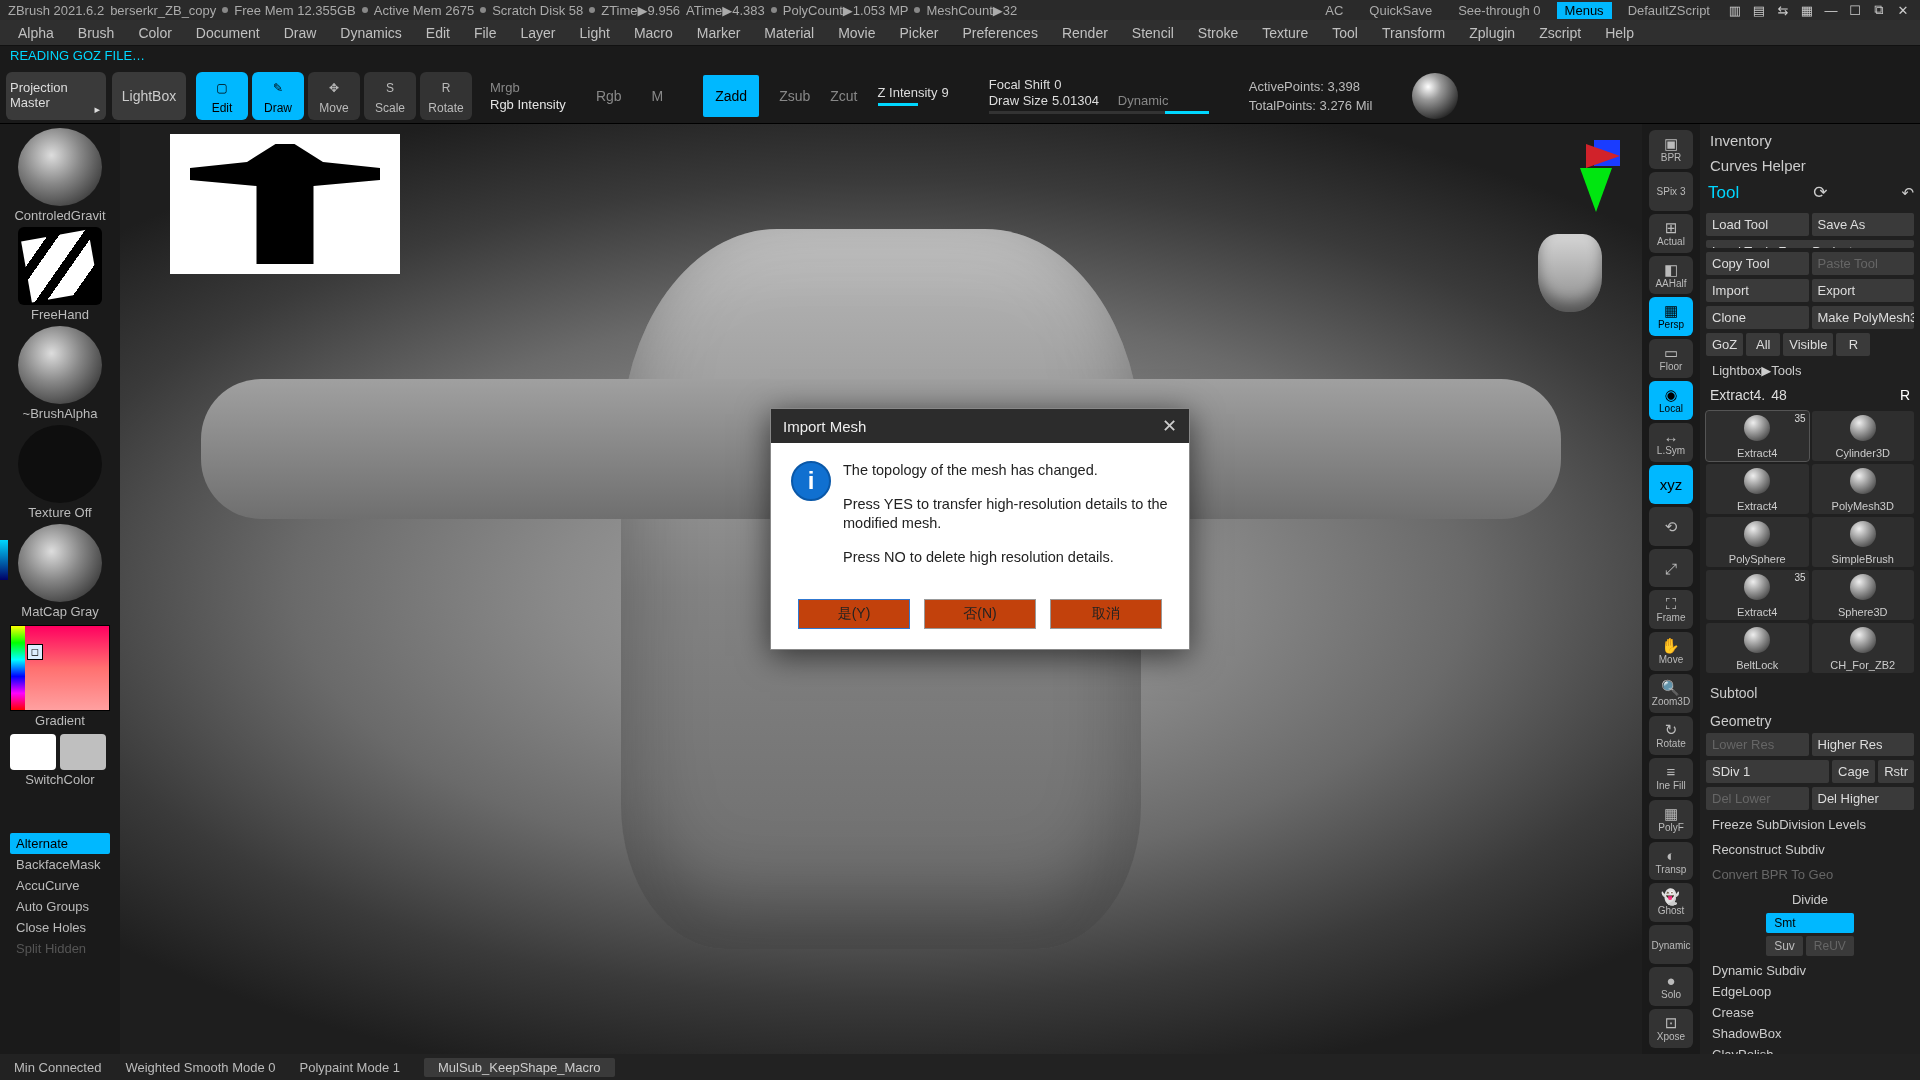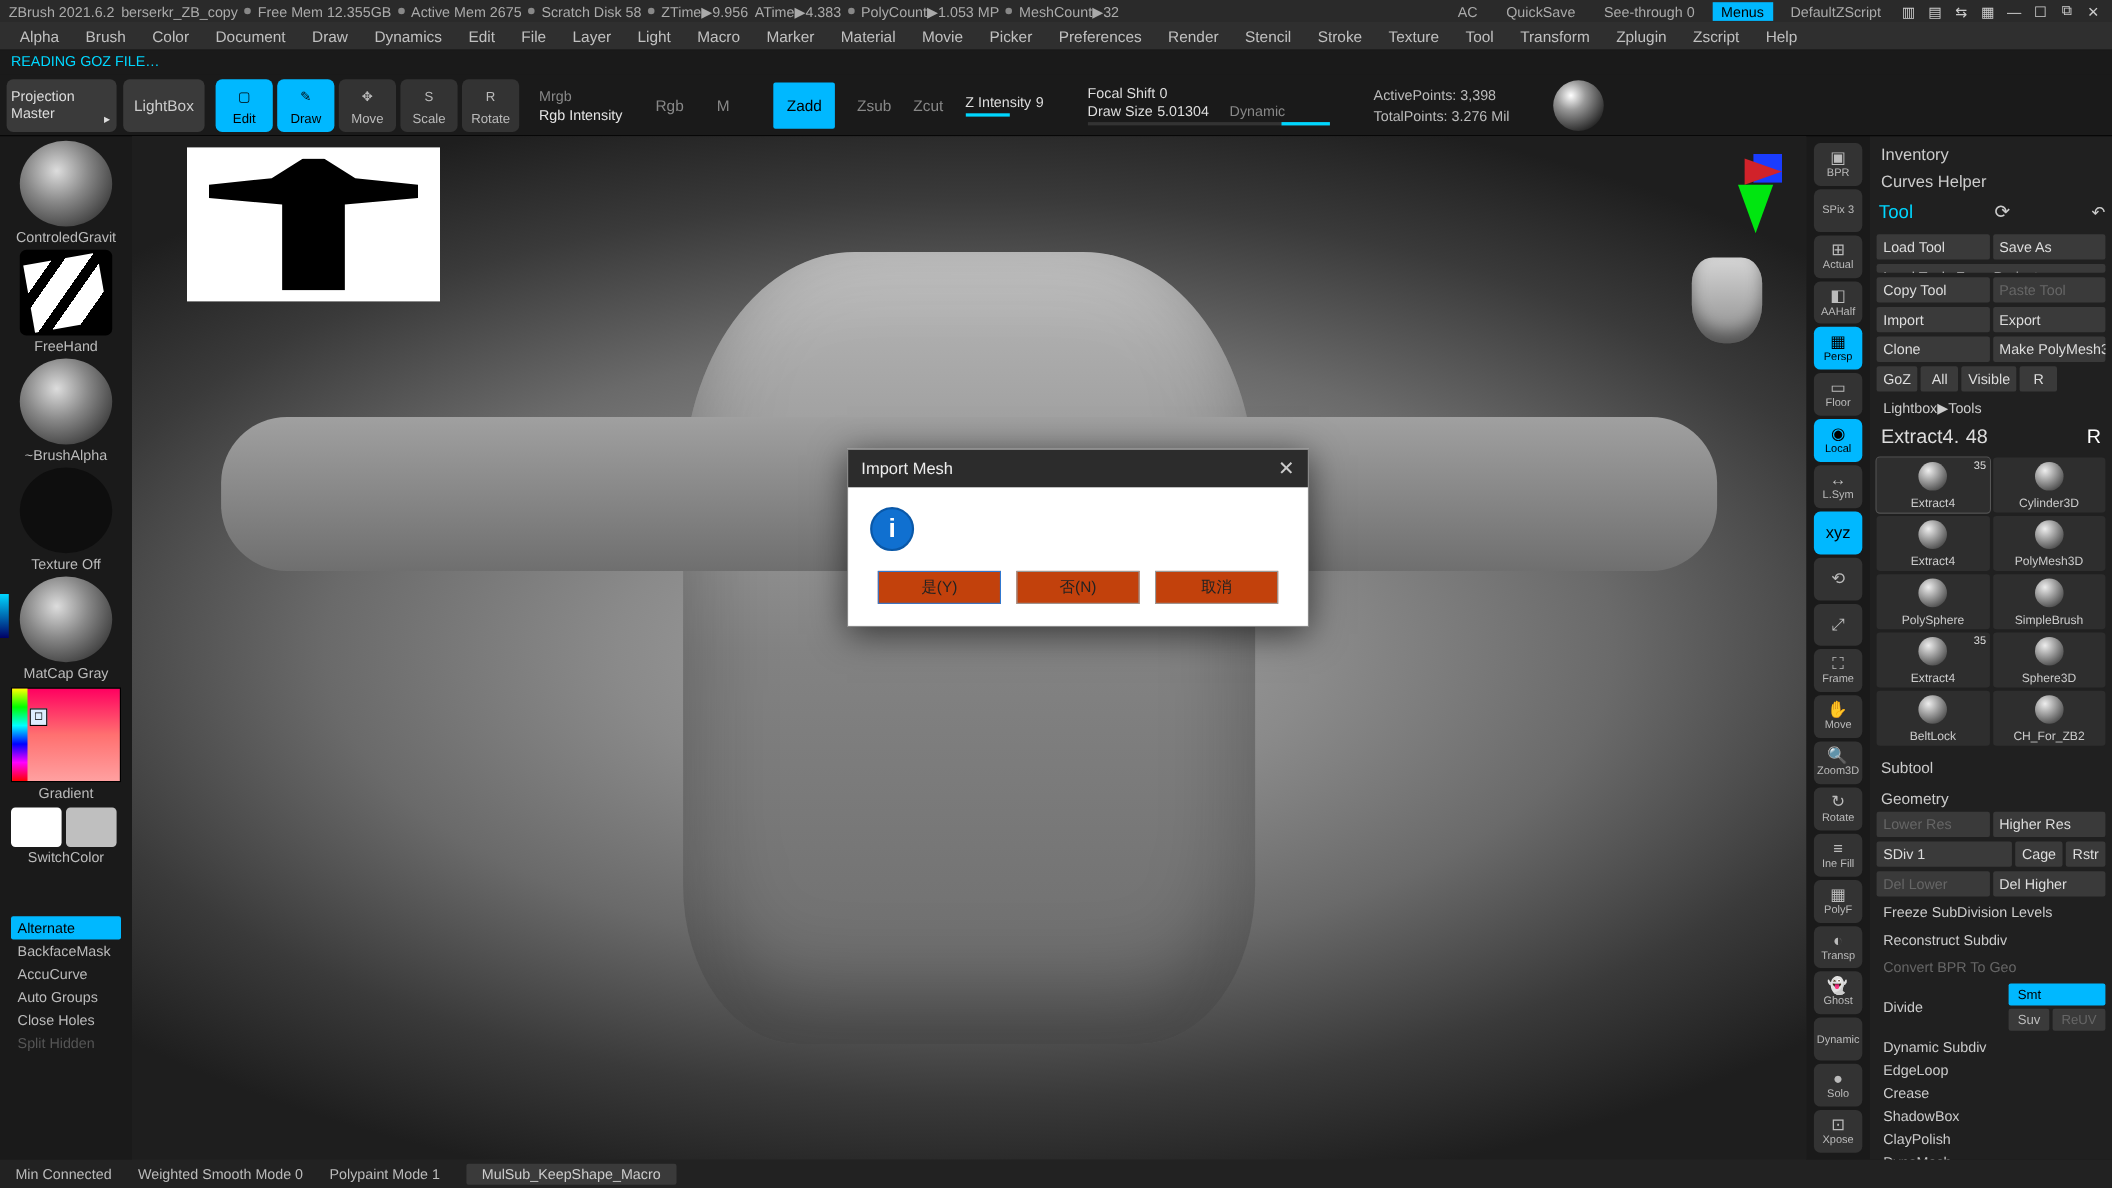--- a/index.html
+++ b/index.html
@@ -76,31 +76,31 @@
 .ric .g { font-size:15px; line-height:1; }
 
 .rightpanel { width:220px; background:#202020; display:flex; flex-direction:column; padding:6px; gap:4px; overflow:hidden; }
 .rp-head { font-size:15px; color:#ccc; padding:2px 4px; }
 .rp-tool { display:flex; align-items:center; gap:6px; font-size:17px; color:#00d7ff; padding:2px 0 6px 2px; }
 .rp-tool .undo { margin-left:auto; font-size:15px; color:#ccc; }
 .btnrow { display:flex; gap:3px; }
 .rpbtn { flex:1; background:#3a3a3a; padding:4px 6px; font-size:13px; color:#ddd; border-radius:2px; text-align:left; white-space:nowrap; overflow:hidden; }
 .rpbtn.disabled { color:#666; }
 .rpbtn.small { flex:0 0 auto; min-width:34px; text-align:center; }
-.rp-line { font-size:18px; color:#ddd; padding:2px 4px; display:flex; gap:6px; }
+.rp-line { font-size:14px; color:#ddd; padding:2px 4px; display:flex; gap:6px; }
 .rp-line .v { color:#fff; margin-left:auto; }
 .tool-grid { display:grid; grid-template-columns:1fr 1fr; gap:3px; margin-top:2px; }
 .tg-item { background:#2e2e2e; height:50px; border-radius:3px; display:flex; flex-direction:column; align-items:center; justify-content:flex-end; font-size:11px; color:#ccc; padding-bottom:2px; position:relative; }
 .tg-item .ic { width:26px; height:26px; border-radius:50%; background:radial-gradient(circle at 35% 30%,#eee,#888 50%,#222); position:absolute; top:4px; }
 .tg-item.sel { outline:1px solid #555; }
 .tg-item .badge { position:absolute; top:2px; right:3px; font-size:10px; color:#ddd; }
 .section-h { font-size:14px; color:#ccc; padding:4px 4px 0 4px; margin-top:4px; }
 .geo-item { font-size:13px; color:#ccc; padding:3px 6px; }
 .geo-item.dis { color:#666; }
-.dv-row { display:flex; gap:3px; align-items:center; }
+.dv-row { display:flex; gap:3px; align-items:center;flex-direction:column; }
 .dv-row .chip { background:#3a3a3a; padding:3px 8px; font-size:12px; border-radius:2px; color:#bbb; }
 .dv-row .chip.on { background:#00b8ff; color:#000; }
 
 
 .bottombar { height:26px; background:#222; display:flex; align-items:center; gap:24px; padding:0 14px; font-size:13px; color:#bbb; }
 .bottombar .chip { background:#3a3a3a; padding:2px 14px; border-radius:2px; color:#ccc; }
 
 
 .modal { position:absolute; left:770px; top:408px; width:420px; background:#fff; box-shadow:0 6px 30px rgba(0,0,0,.6); border:1px solid #888; }
 .modal-titlebar { background:#2c2c2c; color:#eee; height:34px; display:flex; align-items:center; padding:0 12px; font-size:15px; }
@@ -528,19 +528,24 @@
 
 <div class="edge-tab l"></div>
 
 <div class="modal">
   <div class="modal-titlebar">
     <span>Import Mesh</span>
     <span class="x">✕</span>
   </div>
   <div class="modal-body">
     <div class="info-icon">i</div>
+    <div class="msg">
+      <p>The topology of the mesh has changed.</p>
+      <p>Press YES to transfer high-resolution details to the modified mesh.</p>
+      <p>Press NO to delete high resolution details.</p>
+    </div>
   </div>
   <div class="modal-buttons">
     <button>是(Y)</button>
     <button>否(N)</button>
     <button>取消</button>
   </div>
 </div>
 
 </body></html>

